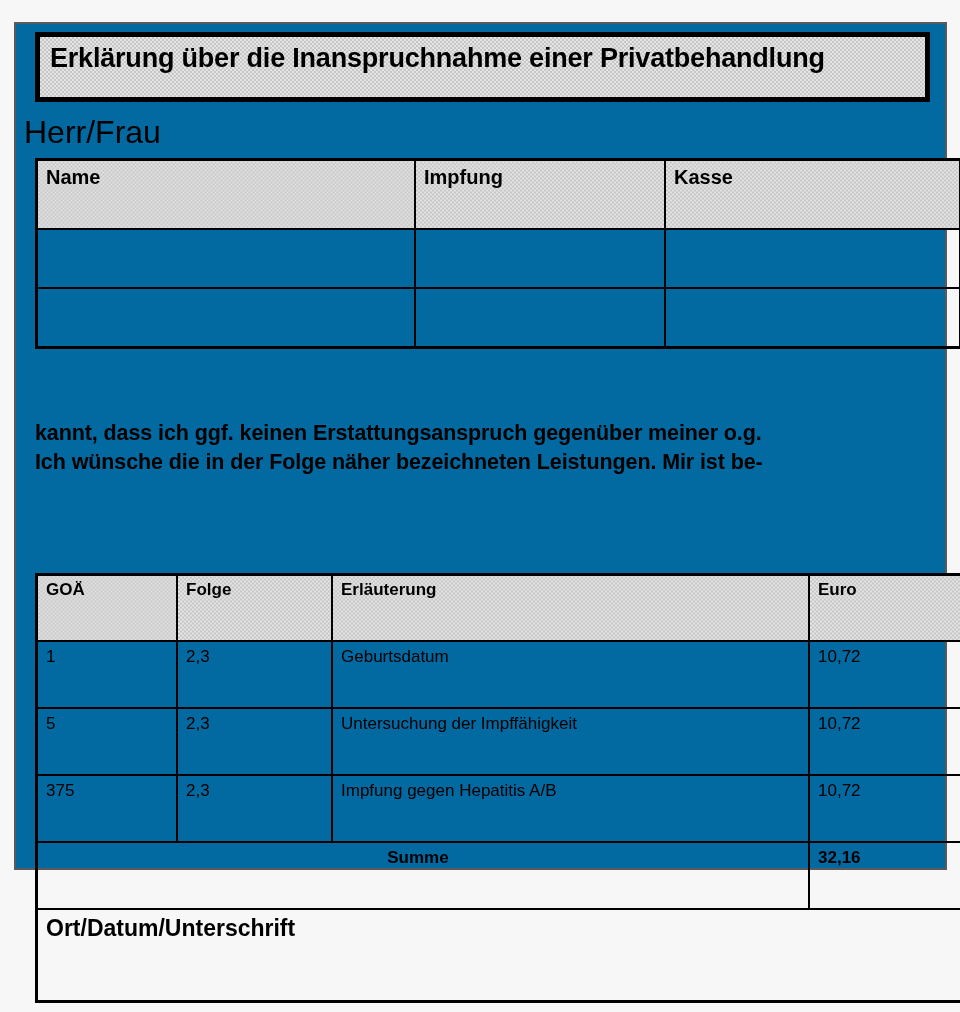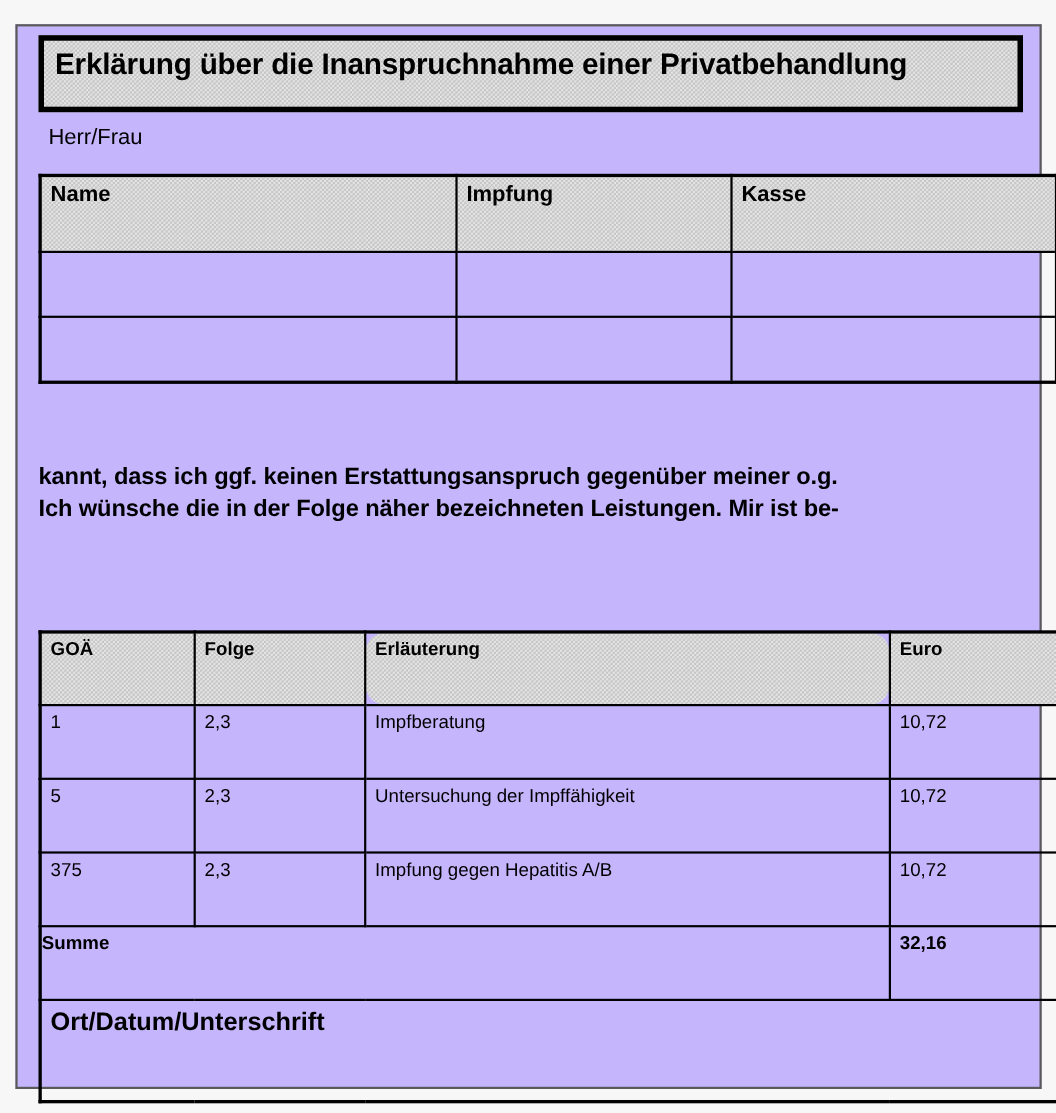--- a/index.html
+++ b/index.html
@@ -23,23 +23,23 @@
     width: 960px; height: 1012px;
     background: #f7f7f7;
   }
 
   
   .doc-frame {
     position: absolute;
     left: 14px;
     top: 22px;
     width: 933px;
-    height: 968px;
+    height: 848px;
     border: 2px solid #5a5a5a;
-    background: #c4b5fd;
+    background: #0369a1;
     box-sizing: border-box;
   }
 
   
   .grey {
     background-color: #c6c6c6;
     background-image:
       linear-gradient(45deg, rgba(255,255,255,.55) 25%, transparent 25%, transparent 75%, rgba(255,255,255,.55) 75%),
       linear-gradient(45deg, rgba(255,255,255,.55) 25%, transparent 25%, transparent 75%, rgba(255,255,255,.55) 75%);
     background-size: 4px 4px;
@@ -62,23 +62,23 @@
     font-size: 27px;
     font-weight: bold;
     letter-spacing: -0.2px;
     padding: 6px 0 0 10px;
     white-space: nowrap;
   }
 
   
   .herrfrau {
     position: absolute;
-    left: 28px;
+    left: 8px;
     top: 90px;
-    font-size: 20px;
+    font-size: 32px;
     font-weight: normal;
   }
 
   
   .pdata {
     position: absolute;
     left: 19px;
     top: 134px;
     width: 895px;
     border: 3px solid #000;
@@ -129,36 +129,36 @@
     table-layout: fixed;
   }
   .services td {
     border: 2px solid #000;
     padding: 0;
     vertical-align: top;
     font-size: 17px;
   }
   .s-goa   { width: 130px; }
   .s-fak   { width: 145px; }
-  .s-erl   { width: 467px; border-radius: 19px; }
+  .s-erl   { width: 467px; }
   .s-eur   { width: 145px; }
 
   .services .hdr {
     height: 60px;
     font-weight: bold;
     padding: 4px 0 0 8px;
   }
   .services .cell {
     height: 60px;
     padding: 5px 0 0 8px;
   }
   .services .sum-label {
     height: 60px;
     font-weight: bold;
-    text-align: left;
+    text-align: center;
     padding: 5px 10px 0 0;
   }
   .services .sum-value {
     height: 60px;
     font-weight: bold;
     padding: 5px 0 0 8px;
   }
   .services .sig {
     height: 85px;
     font-size: 23px;
@@ -209,21 +209,21 @@
         <tr>
           <td class="hdr grey s-goa">GOÄ</td>
           <td class="hdr grey s-fak">Folge</td>
           <td class="hdr grey s-erl">Erläuterung</td>
           <td class="hdr grey s-eur">Euro</td>
         </tr>
 
         <tr>
           <td class="cell">1</td>
           <td class="cell">2,3</td>
-          <td class="cell">Impfberatung</td>
+          <td class="cell">Geburtsdatum</td>
           <td class="cell">10,72</td>
         </tr>
 
         <tr>
           <td class="cell">5</td>
           <td class="cell">2,3</td>
           <td class="cell">Untersuchung der Impffähigkeit</td>
           <td class="cell">10,72</td>
         </tr>
 

